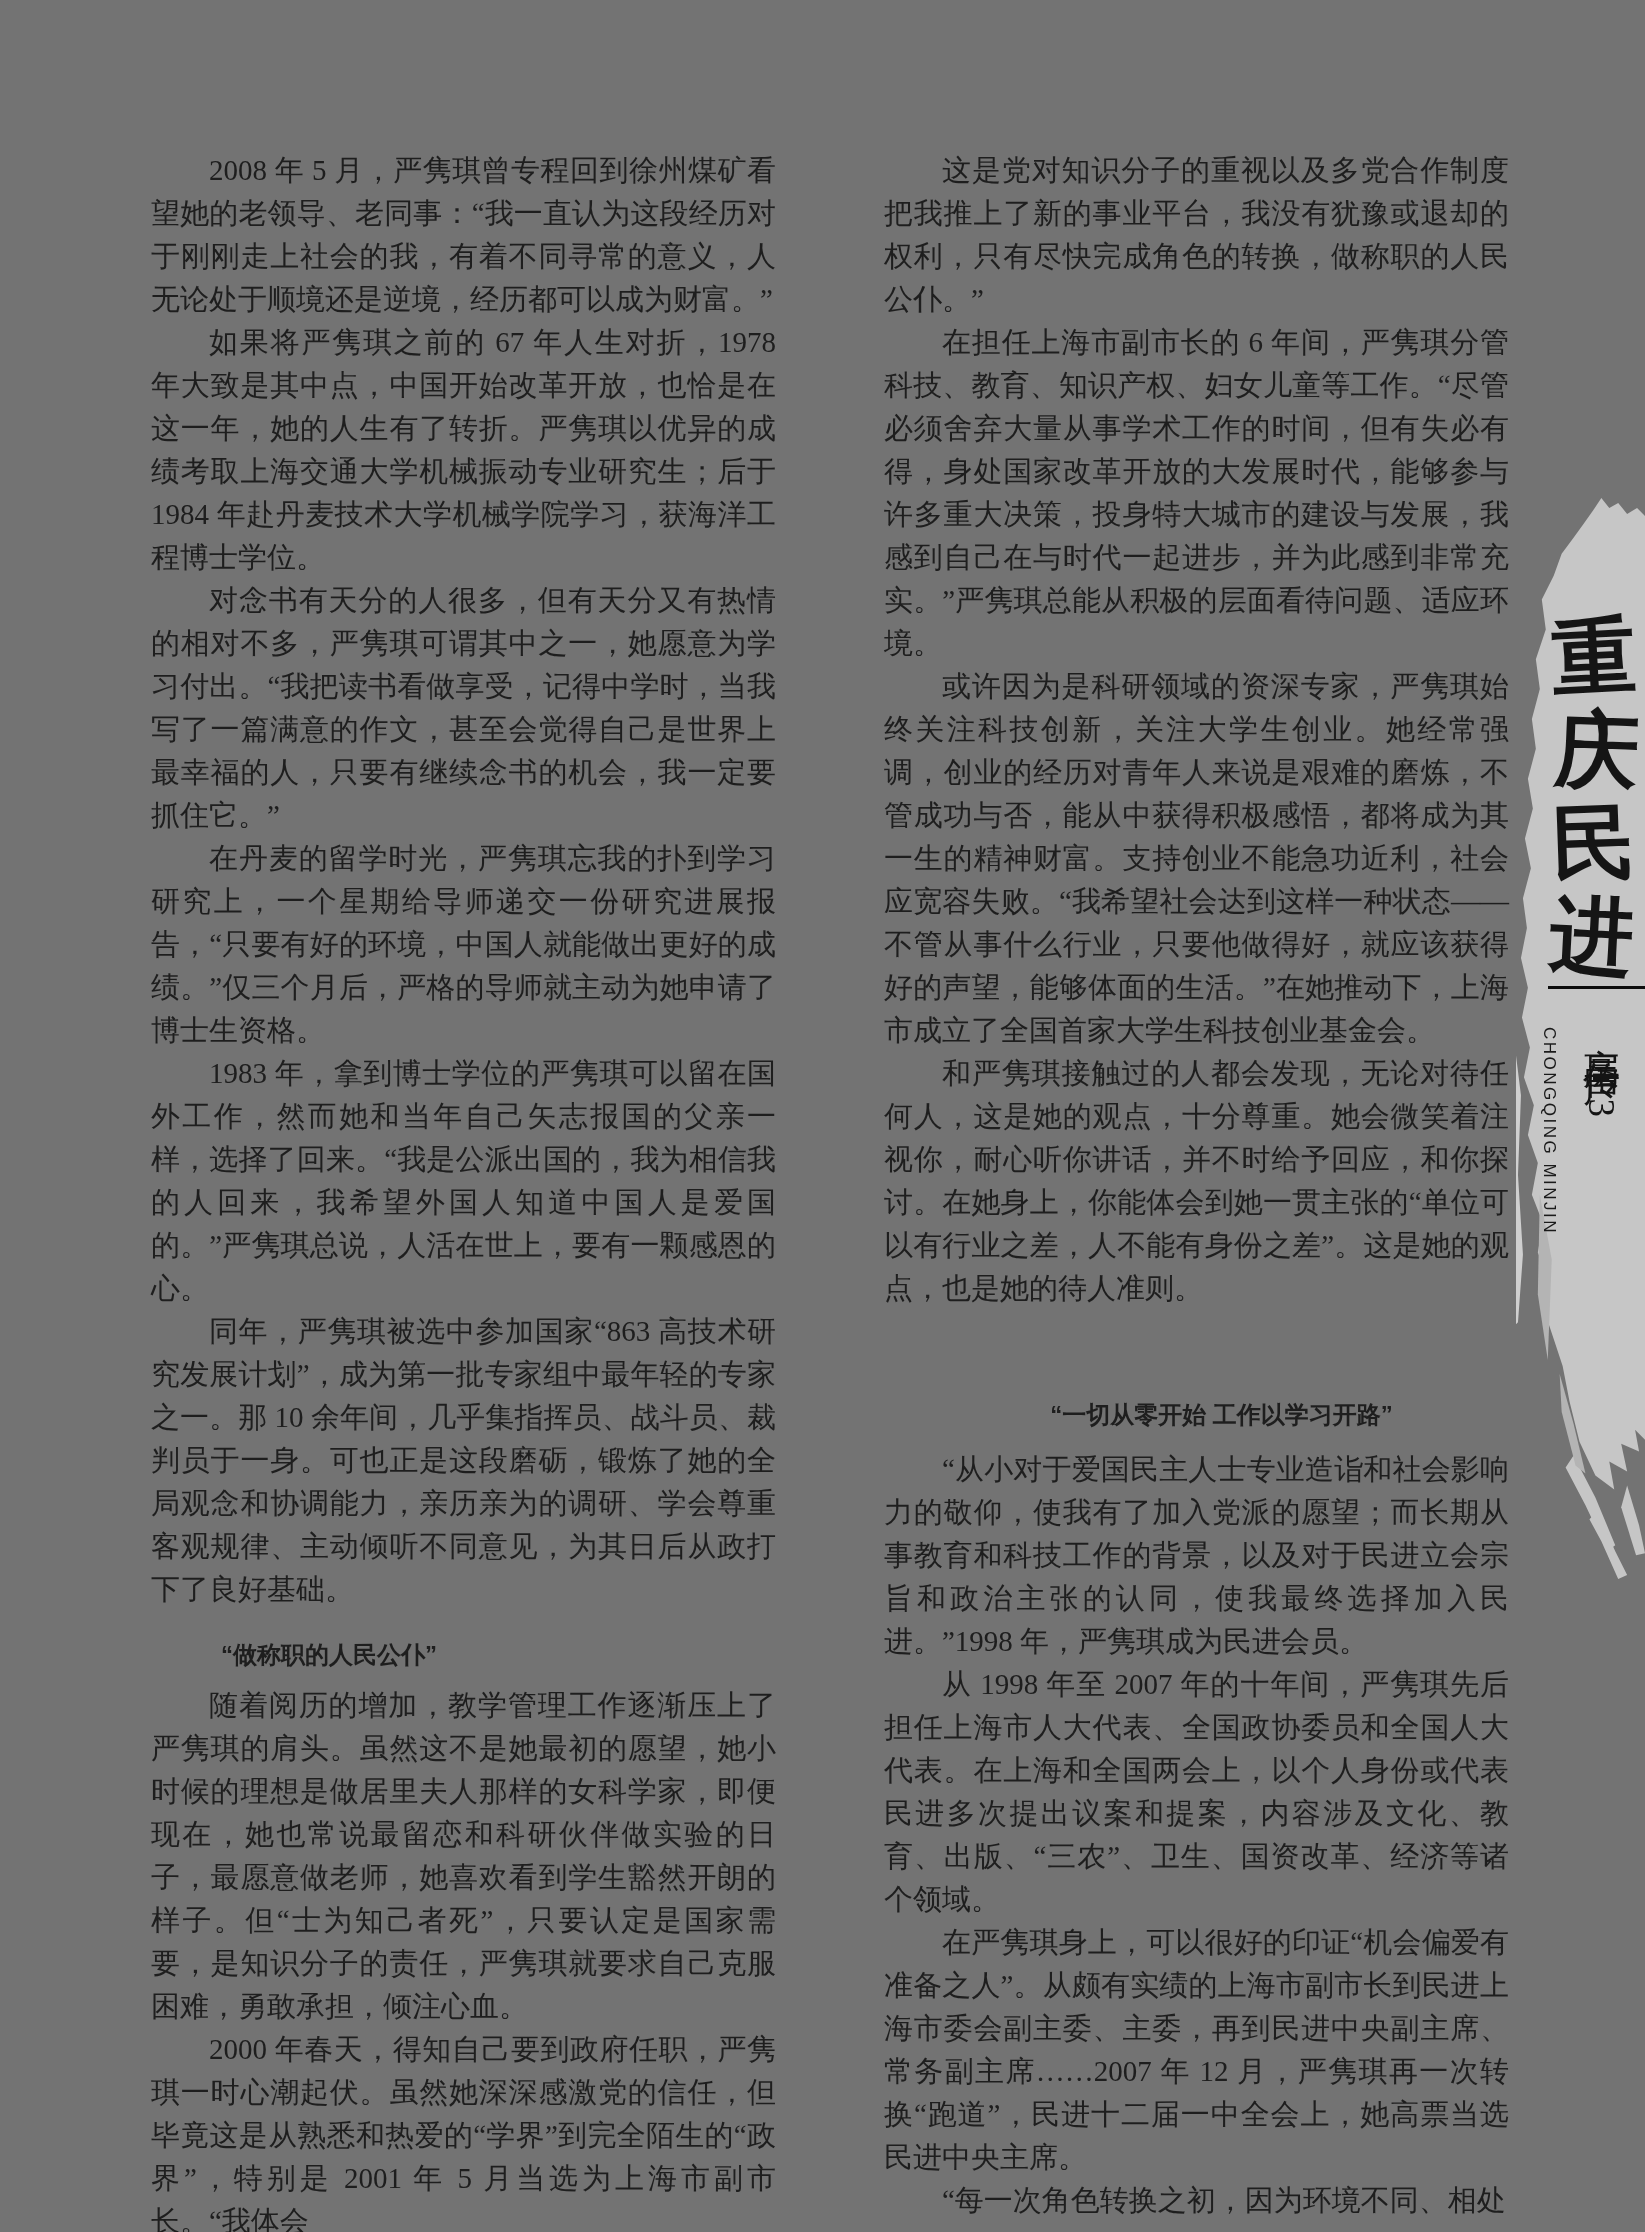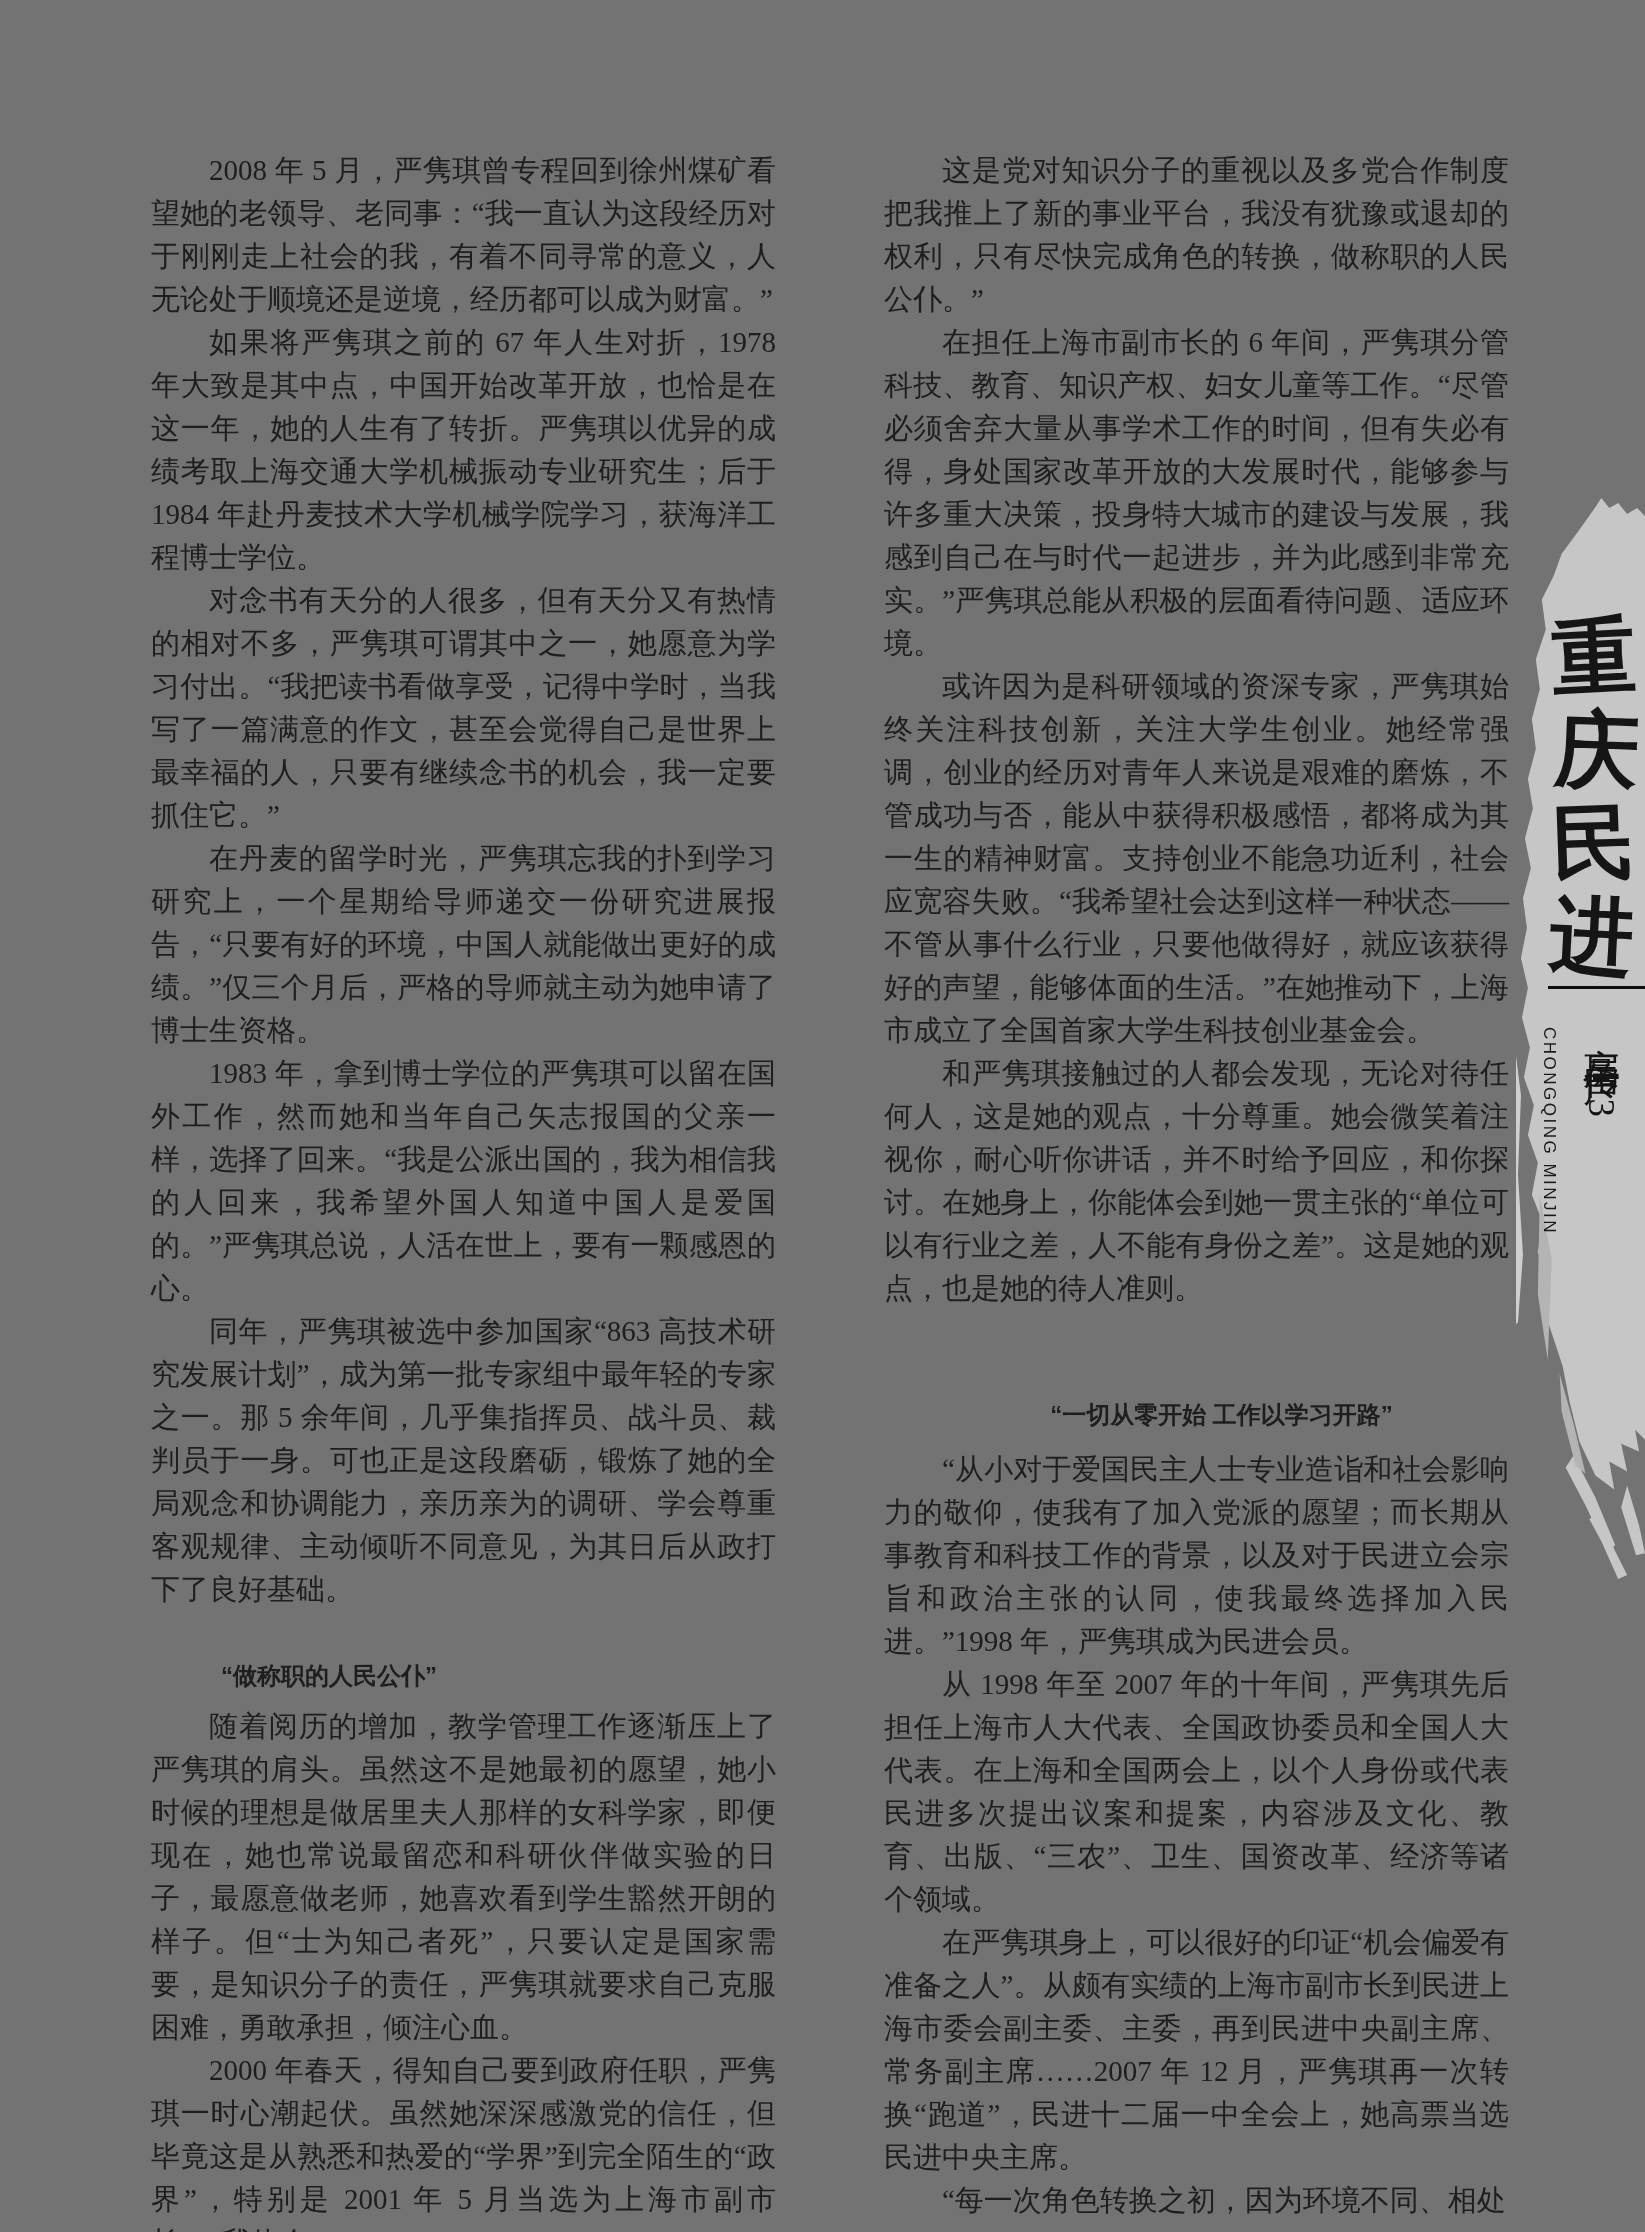--- a/index.html
+++ b/index.html
@@ -25,21 +25,21 @@
   .col p{margin:0;text-indent:2em;}
   .heading{
     font-family:"Liberation Sans","DejaVu Sans",sans-serif;
     font-weight:bold;
     font-size:24px;
     line-height:34px;
     text-align:left;
     text-indent:0;
     margin:0;
   }
-  .h-left{margin-top:48px;margin-bottom:12px;padding-left:70px;}
+  .h-left{margin-top:27px;margin-bottom:12px;padding-left:70px;}
   .h-right{margin-top:88px;margin-bottom:16px;padding-left:50px;text-align:center;}
 
   
   .brush-band{position:absolute;left:1516px;top:498px;width:129px;height:1085px;}
   .calligraphy{
     position:absolute;left:1544px;top:611px;width:100px;
     text-align:center;
     font-weight:bold;
     font-size:84px;line-height:93px;
     color:#151515;
@@ -76,21 +76,21 @@
 <body>
 
 <div class="page">
 
   <div class="col col-left">
     <p>2008 年 5 月，严隽琪曾专程回到徐州煤矿看望她的老领导、老同事：“我一直认为这段经历对于刚刚走上社会的我，有着不同寻常的意义，人无论处于顺境还是逆境，经历都可以成为财富。”</p>
     <p>如果将严隽琪之前的 67 年人生对折，1978 年大致是其中点，中国开始改革开放，也恰是在这一年，她的人生有了转折。严隽琪以优异的成绩考取上海交通大学机械振动专业研究生；后于 1984 年赴丹麦技术大学机械学院学习，获海洋工程博士学位。</p>
     <p>对念书有天分的人很多，但有天分又有热情的相对不多，严隽琪可谓其中之一，她愿意为学习付出。“我把读书看做享受，记得中学时，当我写了一篇满意的作文，甚至会觉得自己是世界上最幸福的人，只要有继续念书的机会，我一定要抓住它。”</p>
     <p>在丹麦的留学时光，严隽琪忘我的扑到学习研究上，一个星期给导师递交一份研究进展报告，“只要有好的环境，中国人就能做出更好的成绩。”仅三个月后，严格的导师就主动为她申请了博士生资格。</p>
     <p>1983 年，拿到博士学位的严隽琪可以留在国外工作，然而她和当年自己矢志报国的父亲一样，选择了回来。“我是公派出国的，我为相信我的人回来，我希望外国人知道中国人是爱国的。”严隽琪总说，人活在世上，要有一颗感恩的心。</p>
-    <p>同年，严隽琪被选中参加国家“863 高技术研究发展计划”，成为第一批专家组中最年轻的专家之一。那 5 余年间，几乎集指挥员、战斗员、裁判员于一身。可也正是这段磨砺，锻炼了她的全局观念和协调能力，亲历亲为的调研、学会尊重客观规律、主动倾听不同意见，为其日后从政打下了良好基础。</p>
+    <p>同年，严隽琪被选中参加国家“863 高技术研究发展计划”，成为第一批专家组中最年轻的专家之一。那 10 余年间，几乎集指挥员、战斗员、裁判员于一身。可也正是这段磨砺，锻炼了她的全局观念和协调能力，亲历亲为的调研、学会尊重客观规律、主动倾听不同意见，为其日后从政打下了良好基础。</p>
     <h3 class="heading h-left">“做称职的人民公仆”</h3>
     <p>随着阅历的增加，教学管理工作逐渐压上了严隽琪的肩头。虽然这不是她最初的愿望，她小时候的理想是做居里夫人那样的女科学家，即便现在，她也常说最留恋和科研伙伴做实验的日子，最愿意做老师，她喜欢看到学生豁然开朗的样子。但“士为知己者死”，只要认定是国家需要，是知识分子的责任，严隽琪就要求自己克服困难，勇敢承担，倾注心血。</p>
     <p>2000 年春天，得知自己要到政府任职，严隽琪一时心潮起伏。虽然她深深感激党的信任，但毕竟这是从熟悉和热爱的“学界”到完全陌生的“政界”，特别是 2001 年 5 月当选为上海市副市长。“我体会</p>
   </div>
 
   <div class="col col-right">
     <p>这是党对知识分子的重视以及多党合作制度把我推上了新的事业平台，我没有犹豫或退却的权利，只有尽快完成角色的转换，做称职的人民公仆。”</p>
     <p>在担任上海市副市长的 6 年间，严隽琪分管科技、教育、知识产权、妇女儿童等工作。“尽管必须舍弃大量从事学术工作的时间，但有失必有得，身处国家改革开放的大发展时代，能够参与许多重大决策，投身特大城市的建设与发展，我感到自己在与时代一起进步，并为此感到非常充实。”严隽琪总能从积极的层面看待问题、适应环境。</p>
     <p>或许因为是科研领域的资深专家，严隽琪始终关注科技创新，关注大学生创业。她经常强调，创业的经历对青年人来说是艰难的磨炼，不管成功与否，能从中获得积极感悟，都将成为其一生的精神财富。支持创业不能急功近利，社会应宽容失败。“我希望社会达到这样一种状态——不管从事什么行业，只要他做得好，就应该获得好的声望，能够体面的生活。”在她推动下，上海市成立了全国首家大学生科技创业基金会。</p>
     <p>和严隽琪接触过的人都会发现，无论对待任何人，这是她的观点，十分尊重。她会微笑着注视你，耐心听你讲话，并不时给予回应，和你探讨。在她身上，你能体会到她一贯主张的“单位可以有行业之差，人不能有身份之差”。这是她的观点，也是她的待人准则。</p>

